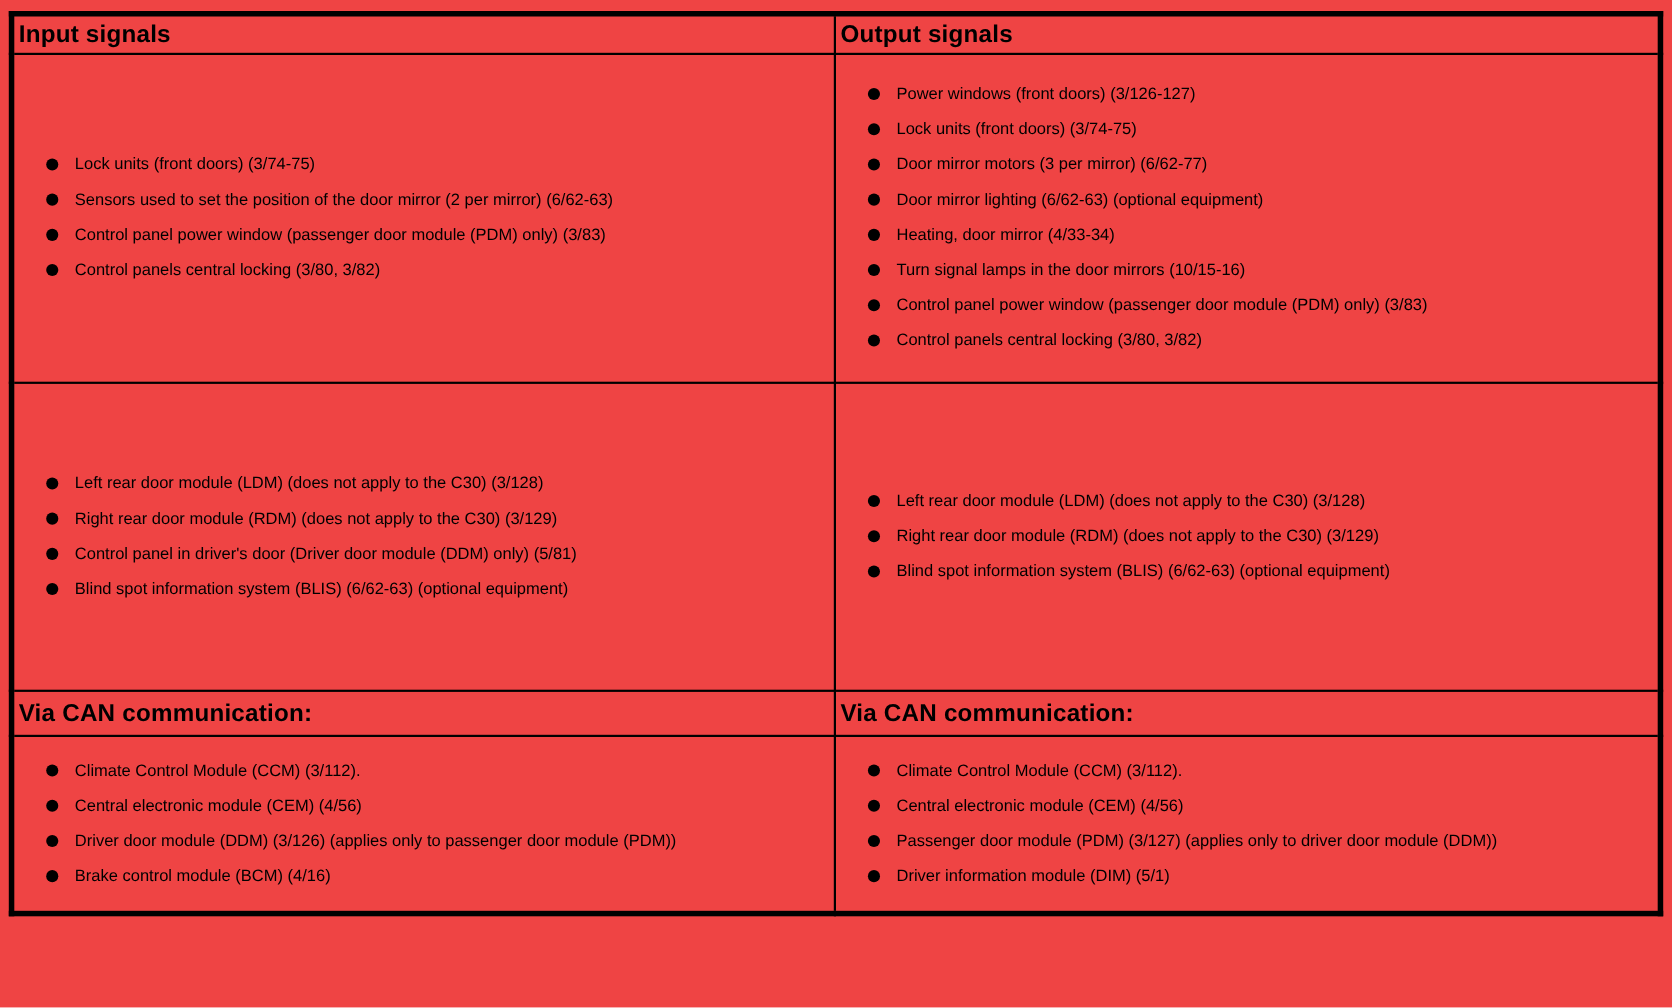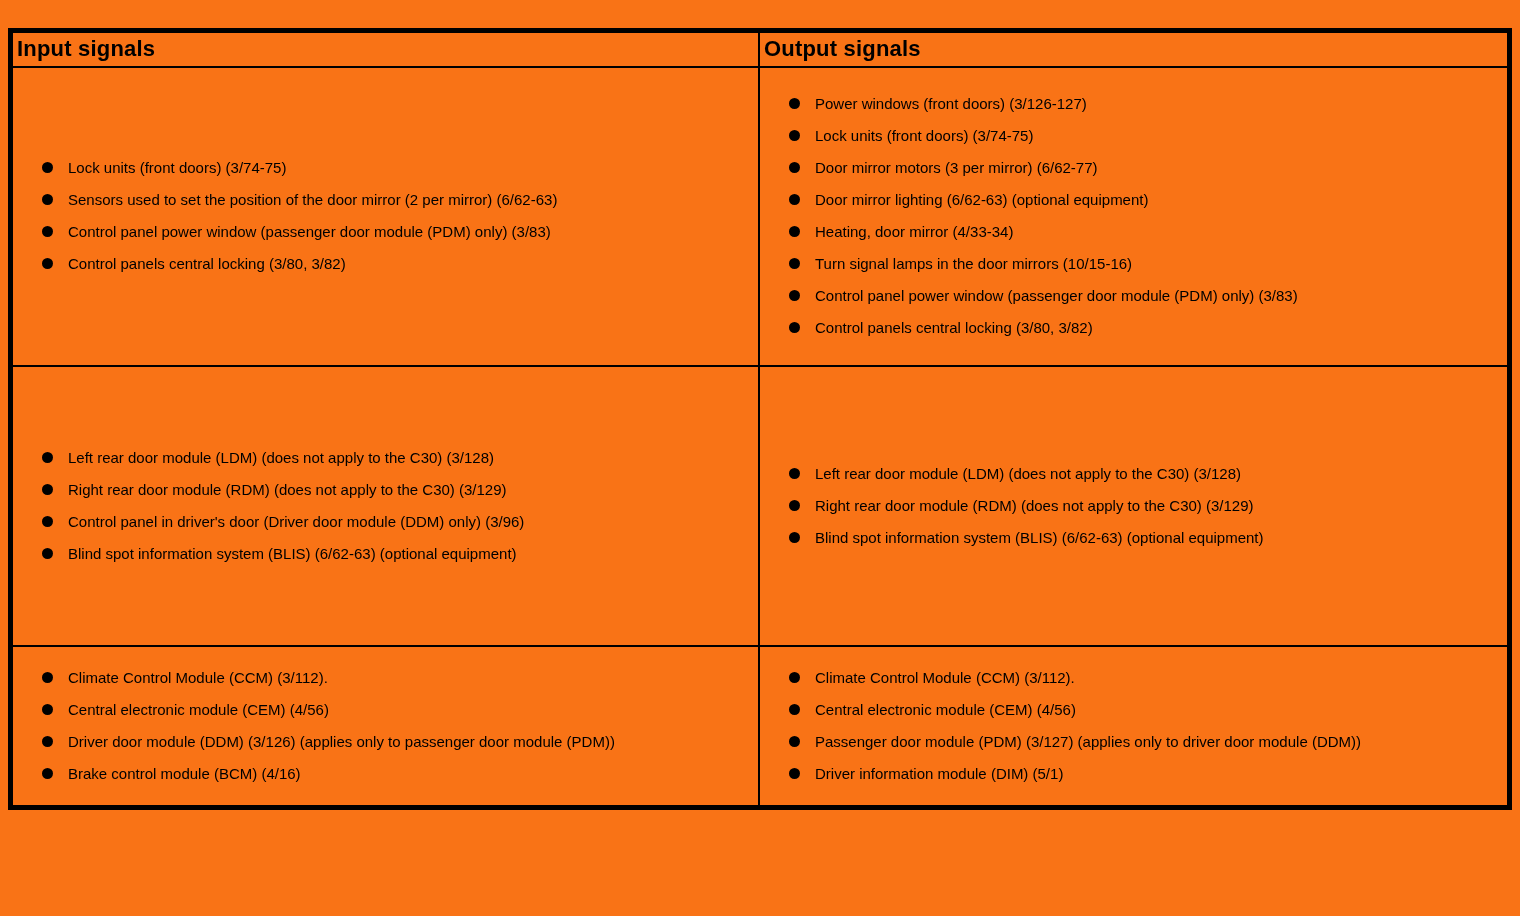--- a/index.html
+++ b/index.html
@@ -3,23 +3,23 @@
 <meta charset="utf-8">
 <style>
   html, body {
     margin: 0;
     padding: 0;
     background: #ffffff;
   }
   .page {
     width: 1520px;
     height: 916px;
-    background: #f97316;
+    background: #ef4444;
     box-sizing: border-box;
-    padding: 28px 8px;
+    padding: 10px 8px;
     font-family: "Liberation Sans", sans-serif;
     color: #000000;
     overflow: hidden;
   }
   table.signals-table {
     border-collapse: collapse;
     width: 1504px;
     table-layout: fixed;
     border: 5px solid #000000;
   }
@@ -117,33 +117,41 @@
         </ul>
       </td>
     </tr>
 
 
     <tr class="r-list2">
       <td>
         <ul class="sig-list">
           <li><span class="bullet"></span><span class="li-text">Left rear door module (LDM) (does not apply to the C30) (3/128)</span></li>
           <li><span class="bullet"></span><span class="li-text">Right rear door module (RDM) (does not apply to the C30) (3/129)</span></li>
-          <li><span class="bullet"></span><span class="li-text">Control panel in driver's door (Driver door module (DDM) only) (3/96)</span></li>
+          <li><span class="bullet"></span><span class="li-text">Control panel in driver's door (Driver door module (DDM) only) (5/81)</span></li>
           <li><span class="bullet"></span><span class="li-text">Blind spot information system (BLIS) (6/62-63) (optional equipment)</span></li>
         </ul>
       </td>
       <td>
         <ul class="sig-list">
           <li><span class="bullet"></span><span class="li-text">Left rear door module (LDM) (does not apply to the C30) (3/128)</span></li>
           <li><span class="bullet"></span><span class="li-text">Right rear door module (RDM) (does not apply to the C30) (3/129)</span></li>
           <li><span class="bullet"></span><span class="li-text">Blind spot information system (BLIS) (6/62-63) (optional equipment)</span></li>
         </ul>
       </td>
     </tr>
 
+    <tr class="r-title3">
+      <td class="title-cell">
+        <span class="title-bold">Via CAN communication:</span>
+      </td>
+      <td class="title-cell">
+        <span class="title-bold">Via CAN communication:</span>
+      </td>
+    </tr>
 
     <tr class="r-list3">
       <td>
         <ul class="sig-list">
           <li><span class="bullet"></span><span class="li-text">Climate Control Module (CCM) (3/112).</span></li>
           <li><span class="bullet"></span><span class="li-text">Central electronic module (CEM) (4/56)</span></li>
           <li><span class="bullet"></span><span class="li-text">Driver door module (DDM) (3/126) (applies only to passenger door module (PDM))</span></li>
           <li><span class="bullet"></span><span class="li-text">Brake control module (BCM) (4/16)</span></li>
         </ul>
       </td>

